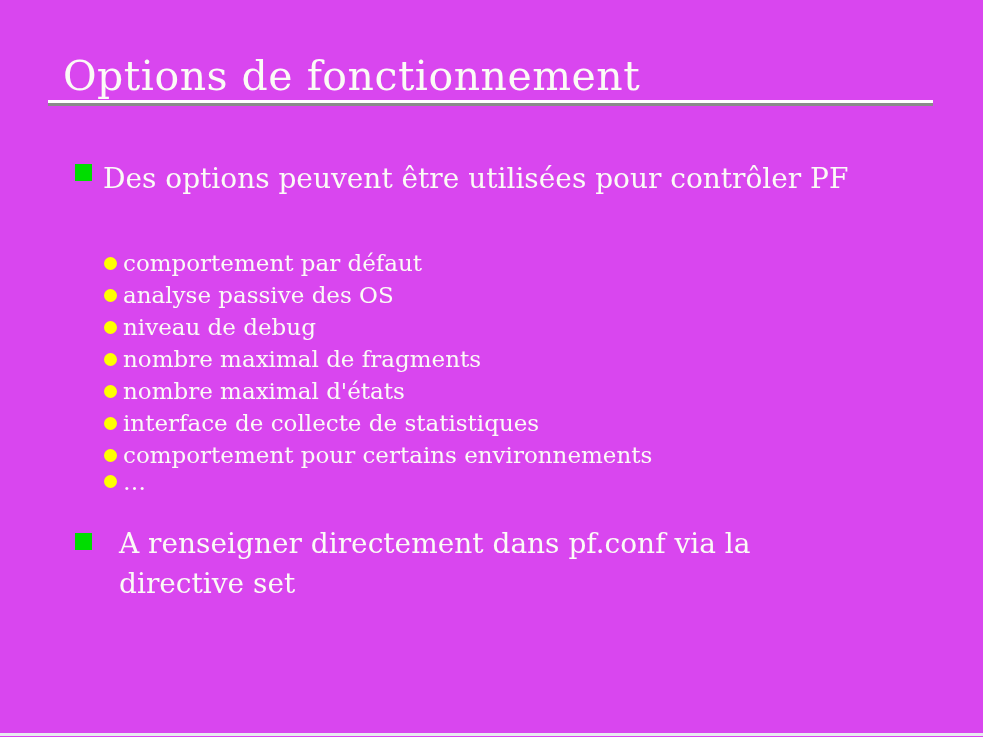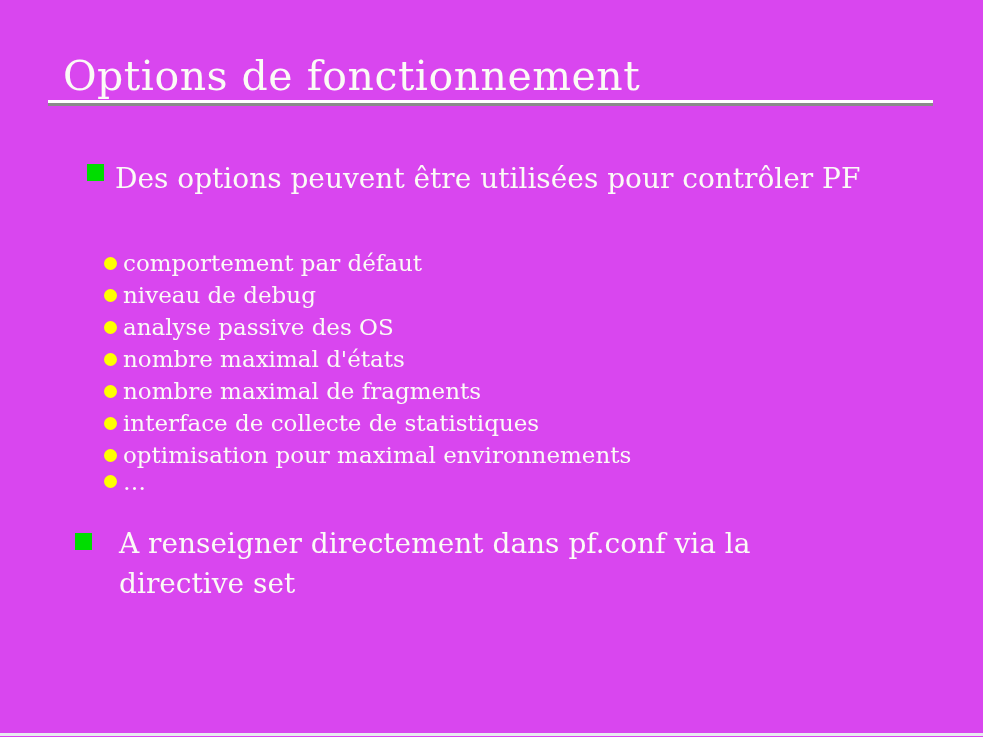--- a/index.html
+++ b/index.html
@@ -26,21 +26,21 @@
   .title-rule {
     position: absolute;
     left: 48px;
     top: 100px;
     width: 885px;
   }
   .title-rule .rule-top { height: 3px; background: #FFFFFF; }
   .title-rule .rule-bottom { height: 3px; background: #8A8A8A; }
 
   .bullet-row { position: absolute; display: flex; align-items: flex-start; }
-  .bullet-row.first  { left: 75px; top: 155px; width: 790px; justify-content: flex-end; }
+  .bullet-row.first  { left: 75px; top: 155px; width: 790px; }
   .bullet-row.second { left: 75px; top: 524px; width: 780px; gap: 16px; }
 
   .square-bullet {
     width: 17px; height: 17px;
     background: #00DD00;
     margin-top: 9px;
     flex: none;
   }
   .bullet-text {
     margin-left: 11px;
@@ -100,41 +100,41 @@
     <span class="bullet-text">Des options peuvent être utilisées pour contrôler PF</span>
   </div>
 
   <ul class="sub-list">
     <li>
       <span class="circle-bullet"></span>
       <span>comportement par défaut</span>
     </li>
     <li>
       <span class="circle-bullet"></span>
+      <span>analyse passive des OS</span>
+    </li>
+    <li>
+      <span class="circle-bullet"></span>
       <span>niveau de debug</span>
     </li>
     <li>
       <span class="circle-bullet"></span>
-      <span>analyse passive des OS</span>
+      <span>nombre maximal de fragments</span>
     </li>
     <li>
       <span class="circle-bullet"></span>
       <span>nombre maximal d'états</span>
     </li>
     <li>
       <span class="circle-bullet"></span>
-      <span>nombre maximal de fragments</span>
-    </li>
-    <li>
-      <span class="circle-bullet"></span>
       <span>interface de collecte de statistiques</span>
     </li>
     <li>
       <span class="circle-bullet"></span>
-      <span>optimisation pour maximal environnements</span>
+      <span>comportement pour certains environnements</span>
     </li>
     <li class="ellipsis-item">
       <span class="circle-bullet"></span>
       <span>…</span>
     </li>
   </ul>
 
   <div class="bullet-row second">
     <span class="square-bullet"></span>
     <span class="bullet-text">A renseigner directement dans pf.conf via la directive set</span>

